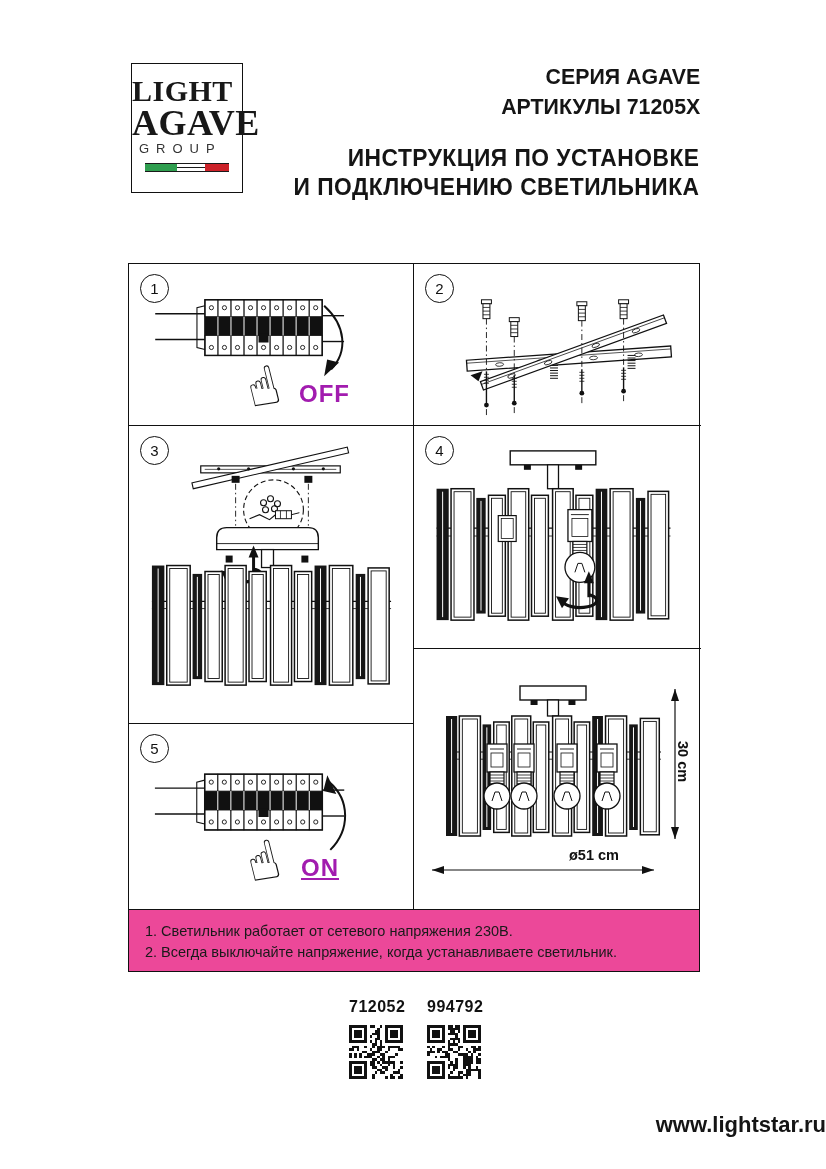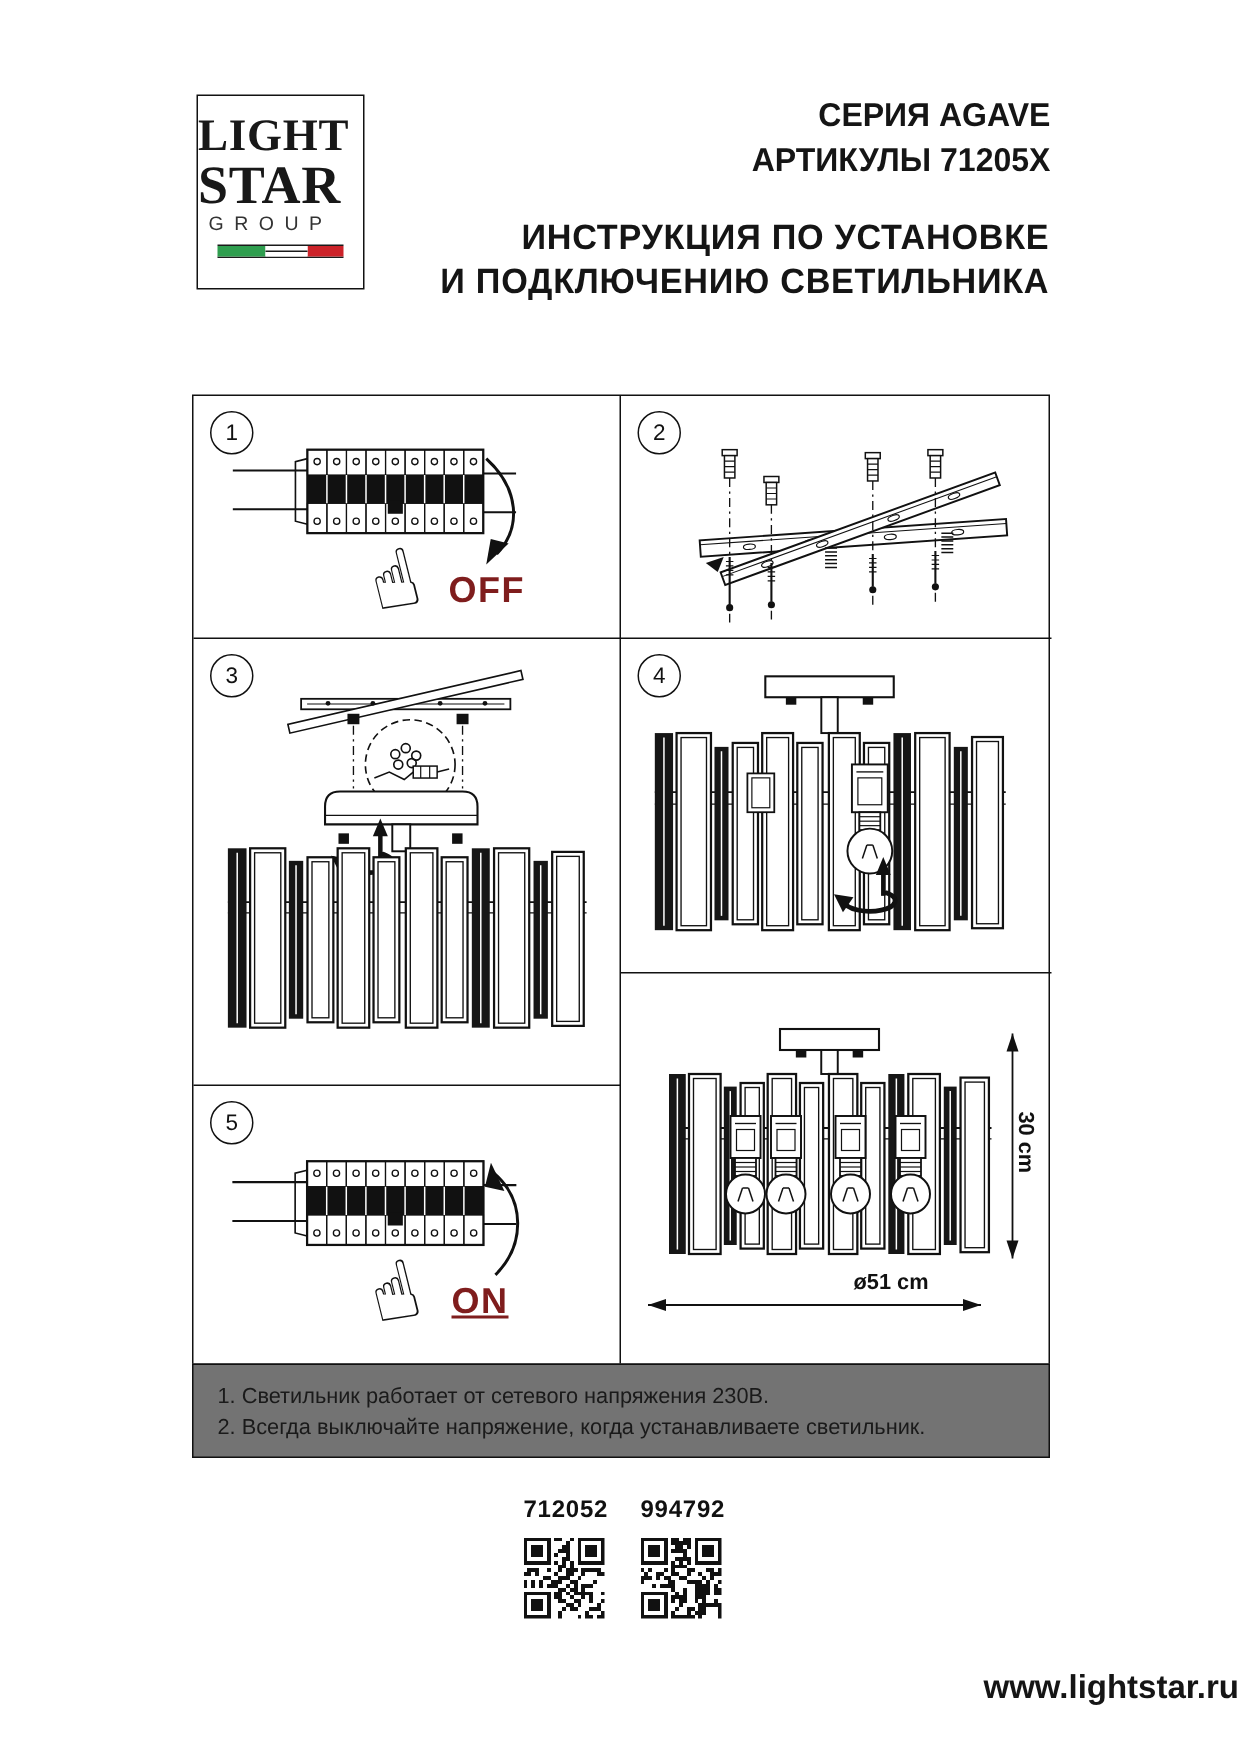--- a/index.html
+++ b/index.html
@@ -26,42 +26,42 @@
   
   .grid{position:absolute;left:128px;top:263px;width:572px;height:647px;
         border:1.5px solid #111;box-sizing:border-box;background:#fff;}
   .panel{position:absolute;box-sizing:border-box;}
   .br{border-right:1.4px solid #111;}
   .bb{border-bottom:1.4px solid #111;}
   .panel svg{position:absolute;left:0;top:0;width:100%;height:100%;}
   .badge{position:absolute;left:11px;top:10px;width:27px;height:27px;border:1.4px solid #111;
          border-radius:50%;display:flex;align-items:center;justify-content:center;
          font-size:15px;font-weight:400;background:#fff;z-index:2;}
-  .cap{position:absolute;font-size:24px;font-weight:600;letter-spacing:1px;color:#7f1d1d;z-index:2;}
+  .cap{position:absolute;font-size:24px;font-weight:600;letter-spacing:1px;color:#a21caf;z-index:2;}
   .dim{position:absolute;font-size:14.5px;font-weight:700;color:#111;z-index:2;}
   .dim-v{left:261px;top:92px;writing-mode:vertical-rl;}
   .dim-h{left:55px;top:198px;width:150px;text-align:right;}
   
   .notes{position:absolute;left:128px;top:909px;width:572px;height:63px;border:1.5px solid #111;
-         box-sizing:border-box;background:#737373;padding:11px 16px;font-size:14.5px;line-height:21px;color:#1a1a1a;}
+         box-sizing:border-box;background:#ec4899;padding:11px 16px;font-size:14.5px;line-height:21px;color:#1a1a1a;}
   
   .qr-block{position:absolute;top:998px;width:54px;text-align:left;}
   .qr-label{font-size:16px;font-weight:700;letter-spacing:0.5px;margin-bottom:9px;white-space:nowrap;}
   .qr-svg{width:54px;height:54px;display:block;}
   .site{position:absolute;left:0;top:1112px;width:826px;text-align:right;
         font-size:22px;font-weight:700;color:#151515;}
 </style>
 </head>
 <body>
 
 <div class="page">
 
   <div class="logo-box">
     <div class="logo-light">LIGHT</div>
-    <div class="logo-star">STAR</div>
+    <div class="logo-star">AGAVE</div>
     <div class="logo-group">GROUP</div>
     <div class="logo-flag">
       <div class="flag-green"></div>
       <div class="flag-white"></div>
       <div class="flag-red"></div>
     </div>
   </div>
   <div class="hdr hdr-series">
     <div>СЕРИЯ AGAVE</div>
     <div>АРТИКУЛЫ 71205X</div>

